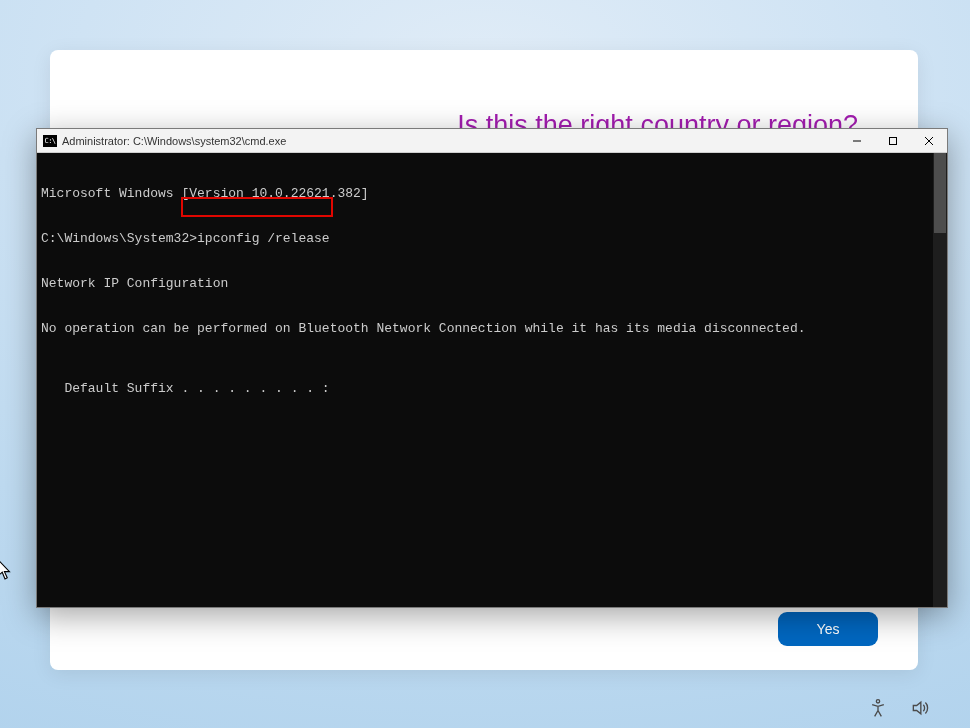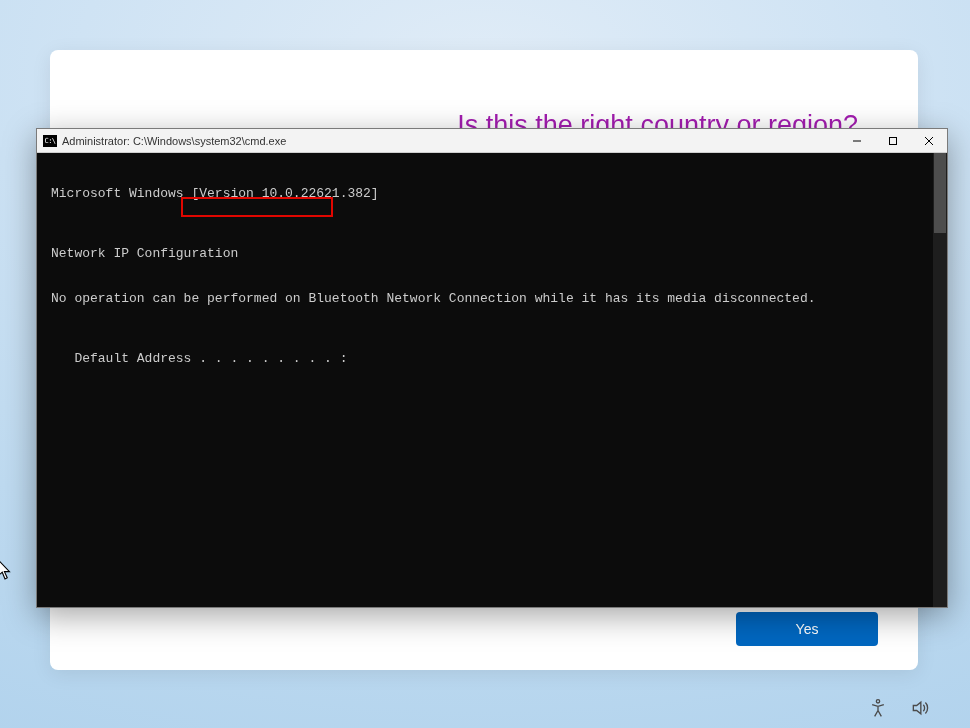--- a/index.html
+++ b/index.html
@@ -20,25 +20,25 @@
   .oobe-heading {
     text-align: right;
     font-size: 27px;
     font-weight: 400;
     color: #a21caf;
     margin-top: 20px;
   }
   .yes-button {
     position: absolute;
     right: 40px; bottom: 24px;
-    width: 142px; height: 34px;
+    width: 100px; height: 34px;
     background: #0067c0;
     color: #ffffff;
     border: none;
-    border-radius: 4px;
+    border-radius: 9px;
     font-size: 14px;
     cursor: pointer;
   }
   .taskbar-icons {
     position: absolute;
     right: 40px; bottom: 10px;
     display: flex;
     gap: 22px;
     align-items: center;
     color: #4a4a4a;
@@ -89,21 +89,21 @@
     cursor: pointer;
   }
   .winbtn svg { width: 10px; height: 10px; }
   .console {
     flex: 1;
     background: #0c0c0c;
     color: #cccccc;
     font-family: Consolas, "Courier New", monospace;
     font-size: 13px;
     line-height: 15px;
-    padding: 3px 3px 3px 14px;
+    padding: 3px 3px 3px 4px;
     position: relative;
     white-space: pre;
     overflow: hidden;
   }
   .console-scrollbar {
     position: absolute;
     right: 0; top: 0;
     width: 14px; height: 100%;
     background: #1e1e1e;
   }
@@ -167,27 +167,28 @@
       <svg viewBox="0 0 10 10">
           <line x1="1" y1="1" x2="9" y2="9" stroke="#000" stroke-width="1"></line>
           <line x1="9" y1="1" x2="1" y2="9" stroke="#000" stroke-width="1"></line>
         </svg>
     </span>
   </div>
   <div class="console">
     <div class="highlight-box" style="left:144px; top:44px; width:152px; height:20px;"></div>
 <span class="line">Microsoft Windows [Version 10.0.22621.382]</span>
 <span class="line"></span>
+<span class="line"><span>C:\Windows\System32&gt;</span><span>ipconfig /release</span></span>
 <span class="line"></span>
 <span class="line">Network IP Configuration</span>
 <span class="line"></span>
 <span class="line">No operation can be performed on Bluetooth Network Connection while it has its media disconnected.</span>
 <span class="line"></span>
 <span class="line"></span>
-<span class="line">   Default Address . . . . . . . . . :</span>
+<span class="line">   Default Suffix . . . . . . . . . :</span>
 <span class="line"></span>
 <span class="line"></span>
 
 <span class="line"></span>
 
     <div class="console-scrollbar">
       <div class="thumb"></div>
     </div>
   </div>
 </div>

